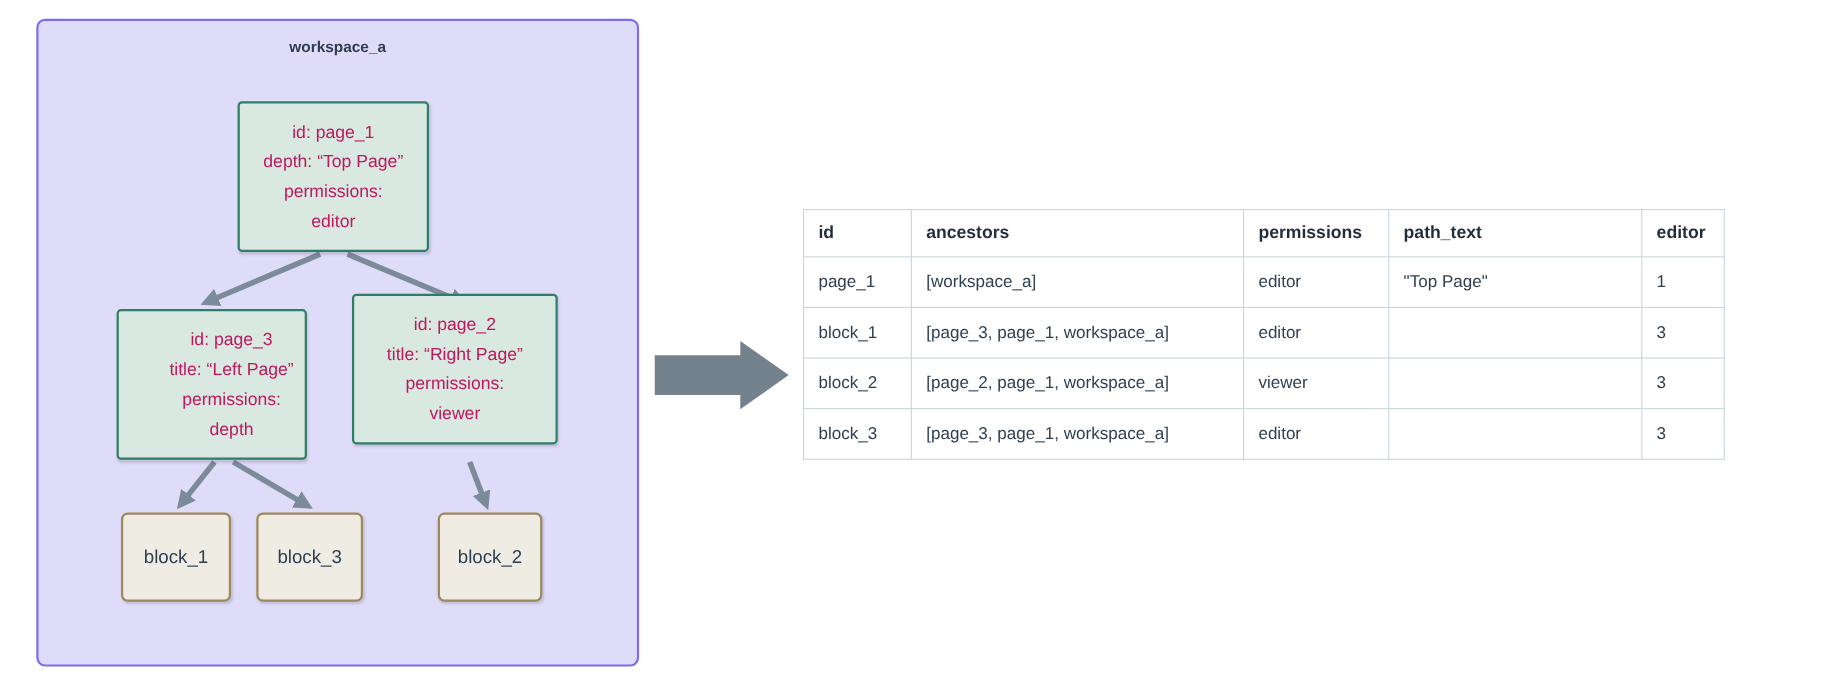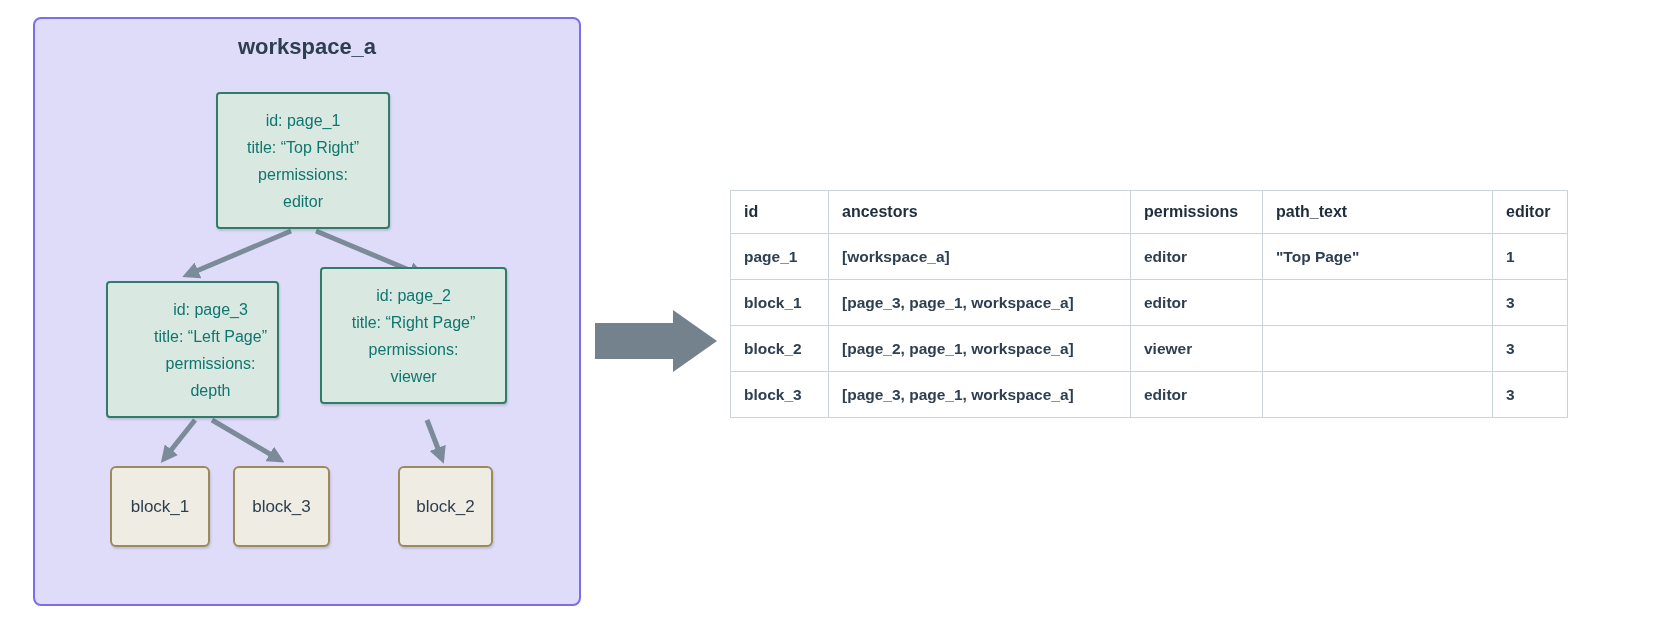--- a/index.html
+++ b/index.html
@@ -7,30 +7,30 @@
     position:relative;width:1658px;height:626px;background:#ffffff;overflow:hidden;
     font-family:"Liberation Sans","DejaVu Sans",sans-serif;color:#2d3e50;
   }
   
   .workspace{
     position:absolute;left:33px;top:17px;width:544px;height:585px;
     background:#dedcf8;border:2px solid #7b6cf0;border-radius:8px;
   }
   .workspace-title{
     position:absolute;left:0;top:15px;width:100%;text-align:center;
-    font-size:22px;font-weight:bold;color:#2d3e50;
+    font-size:14px;font-weight:bold;color:#2d3e50;
   }
   .tree-svg{position:absolute;left:0;top:0;width:100%;height:100%;pointer-events:none;}
   .node{
     position:absolute;display:flex;flex-direction:column;align-items:center;justify-content:center;
     text-align:center;box-sizing:border-box;box-shadow:1px 2px 2px rgba(60,60,90,0.18);
   }
   .page-node{
     background:#d9e8e1;border:2px solid #2f7d64;border-radius:4px;
-    font-size:16px;line-height:27px;color:#0f766e;
+    font-size:16px;line-height:27px;color:#be185d;
   }
   .block-node{
     background:#efece3;border:2px solid #9c8a5a;border-radius:6px;
     font-size:17px;color:#2d3e50;
   }
   .node-page-1{left:181px;top:73px;width:174px;height:137px;}
   .node-page-3{left:71px;top:262px;width:173px;height:137px;padding-left:36px;}
   .node-page-2{left:285px;top:248px;width:187px;height:137px;}
   .node-block-1{left:75px;top:447px;width:100px;height:81px;}
   .node-block-3{left:198px;top:447px;width:97px;height:81px;}
@@ -40,21 +40,21 @@
   
   .result-table{
     position:absolute;left:730px;top:190px;border-collapse:collapse;
     background:#ffffff;font-size:15.5px;color:#2e3f51;table-layout:fixed;
   }
   .result-table th,.result-table td{
     border:1px solid #c9d5db;text-align:left;padding:0 10px 0 13px;
     white-space:nowrap;overflow:hidden;margin-left:48px;
   }
   .result-table th{height:42px;font-weight:bold;color:#1f2d3d;font-size:16px;}
-  .result-table td{height:45px;font-weight:bold;}
+  .result-table td{height:45px;font-weight:normal;}
 </style>
 </head>
 <body>
 
 <div class="canvas">
 
   <div class="workspace">
     <div class="workspace-title">workspace_a</div>
 
     <svg class="tree-svg" viewBox="0 0 544 585" xmlns="http://www.w3.org/2000/svg">
@@ -67,21 +67,21 @@
         <line x1="256" y1="212" x2="152" y2="256" marker-end="url(#ah)"></line>
         <line x1="281" y1="212" x2="386" y2="256" marker-end="url(#ah)"></line>
         <line x1="160" y1="401" x2="129" y2="440" marker-end="url(#ah)"></line>
         <line x1="177" y1="401" x2="245" y2="441" marker-end="url(#ah)"></line>
         <line x1="392" y1="401" x2="407" y2="440" marker-end="url(#ah)"></line>
       </g>
     </svg>
 
     <div class="node page-node node-page-1">
       <div>id: page_1</div>
-      <div>title: “Top Right”</div>
+      <div>depth: “Top Page”</div>
       <div>permissions:</div>
       <div>editor</div>
     </div>
 
     <div class="node page-node node-page-3">
       <div>id: page_3</div>
       <div>title: “Left Page”</div>
       <div>permissions:</div>
       <div>depth</div>
     </div>

